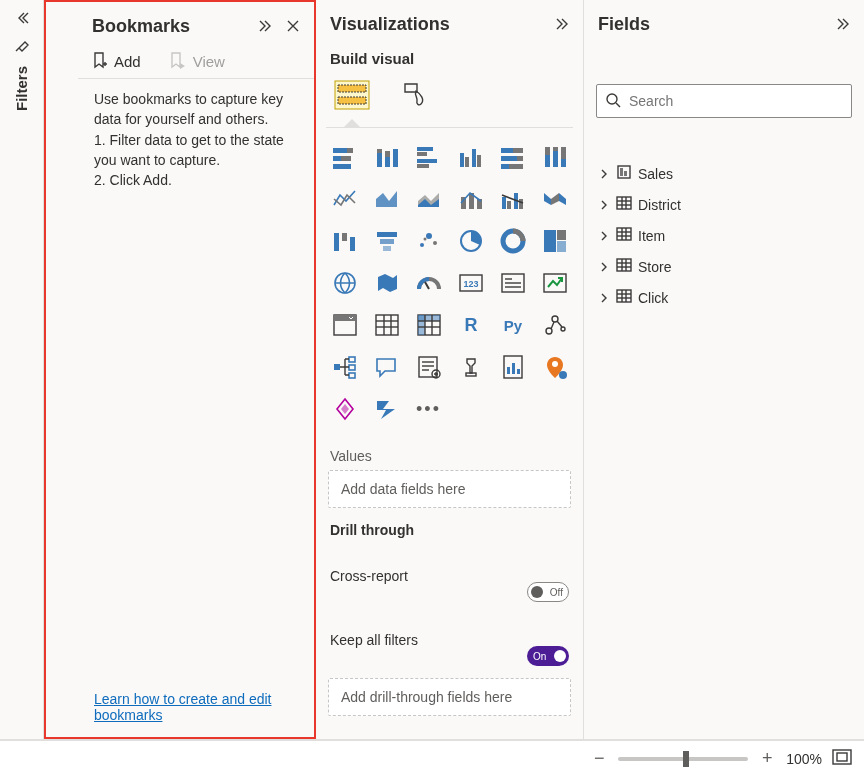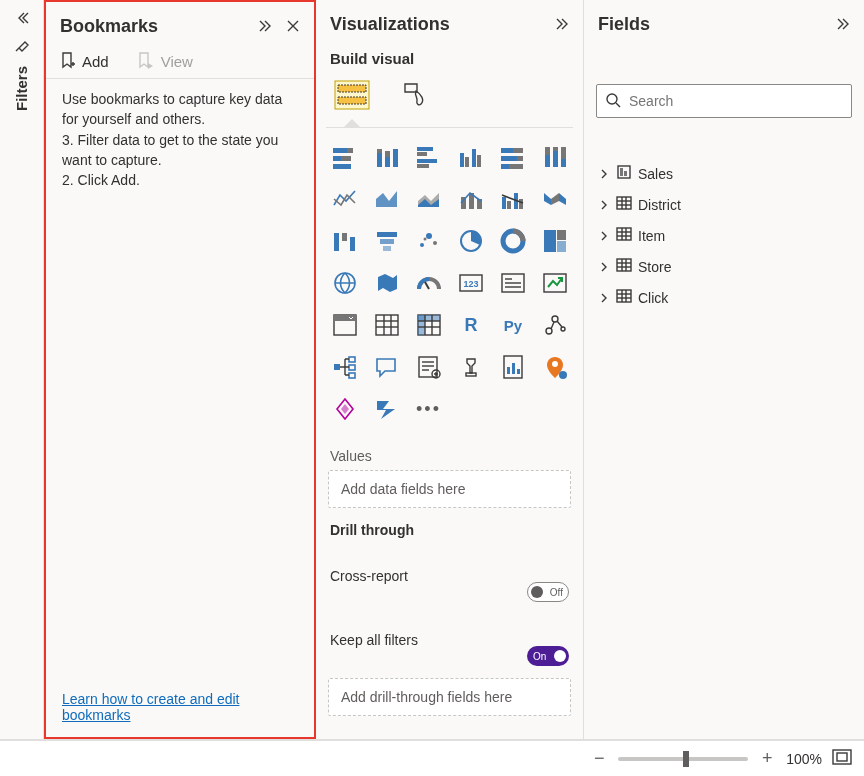--- a/index.html
+++ b/index.html
@@ -39,21 +39,21 @@
     margin-top: 8px;
     font-weight: 600;
   }
 
   
   .pane {
     display: flex;
     flex-direction: column;
     background: #faf9f8;
   }
-  .pane-bookmarks { width: 272px; border-right: 1px solid #e1dfdd; border: 2px solid #e8372c; position: relative; }
+  .pane-bookmarks { width: 272px; border-right: 1px solid #e1dfdd; border: 2px solid #e8372c; position: relative; padding-left: 32px; }
   .pane-viz { width: 268px; border-right: 1px solid #e1dfdd; }
   .pane-fields { flex: 1; gap: 32px; }
 
   .pane-header {
     display: flex;
     align-items: center;
     height: 48px;
     padding: 0 10px 0 14px;
   }
   .pane-title { font-size: 18px; font-weight: 600; flex: 1; }
@@ -166,21 +166,21 @@
       <div class="bk-btn disabled">
         <svg width="18" height="18">
             <path d="M3 1 H11 V15 L7 12 L3 15 Z" stroke="#c8c6c4" fill="none" stroke-width="1.4"></path>
             <path d="M11 11 L16 14 L11 17 Z" fill="#c8c6c4"></path>
           </svg>
         <span>View</span>
       </div>
     </div>
     <div class="bk-body">
       <div>Use bookmarks to capture key data for yourself and others.</div>
-      <div>3. Filter data to get to the state you want to capture.</div>
+      <div>1. Filter data to get to the state you want to capture.</div>
       <div>2. Click Add.</div>
     </div>
     <div class="bk-link">
       <a href="#">Learn how to create and edit bookmarks</a>
     </div>
   </div>
 
   <div class="pane pane-viz">
     <div class="pane-header">
       <div class="pane-title">Visualizations</div>

